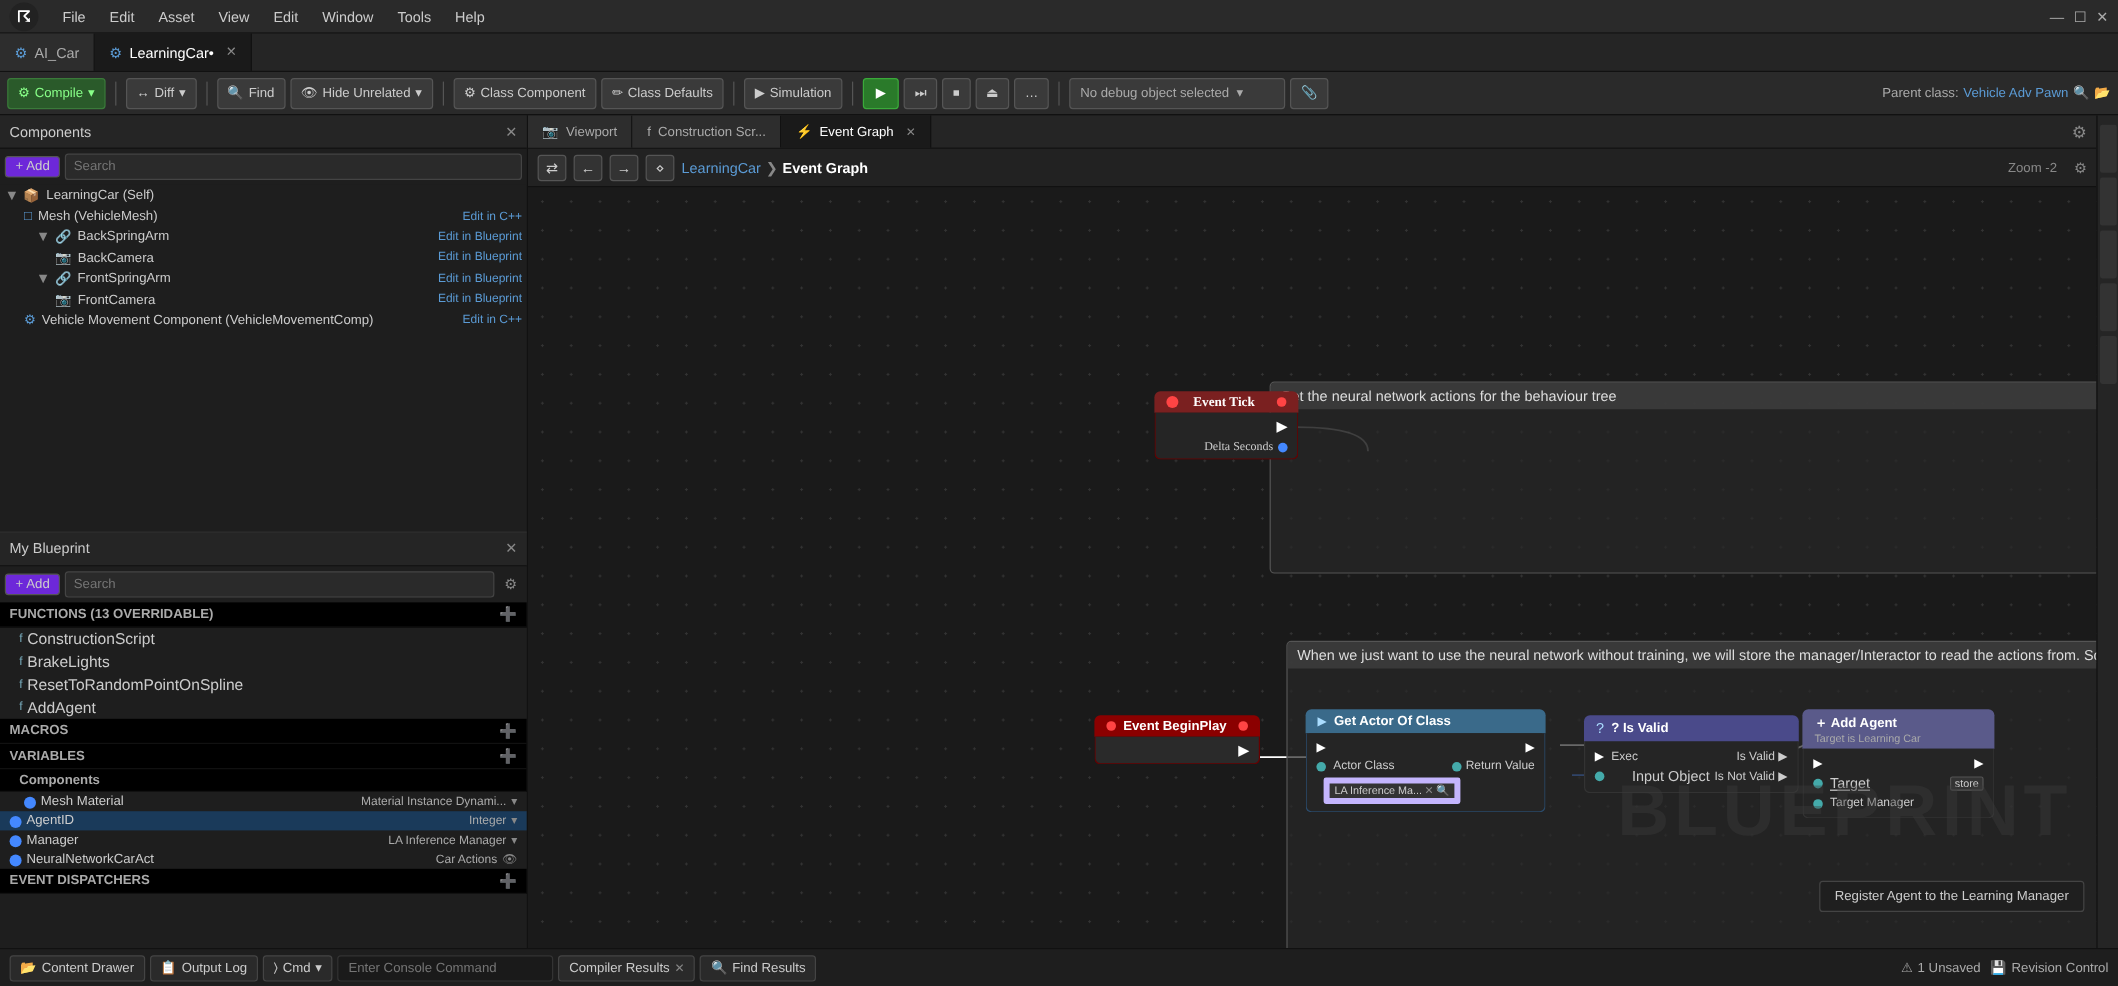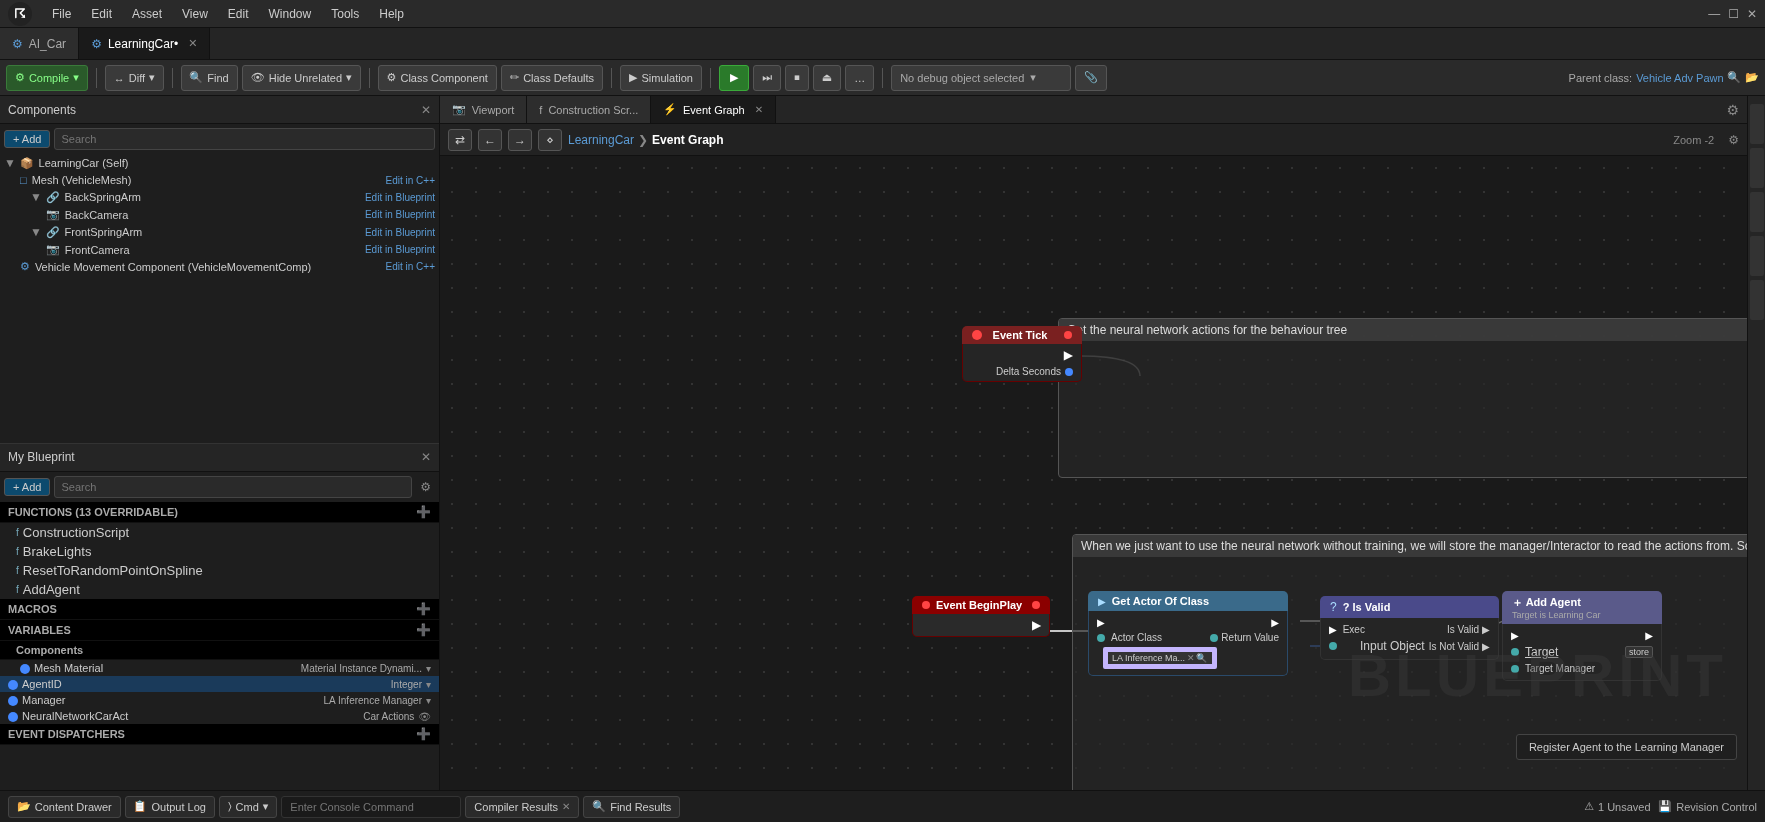--- a/index.html
+++ b/index.html
@@ -29,21 +29,21 @@
     .main-area { display: flex; flex: 1; overflow: hidden; }
 
     
     .left-panel { width: 440px; background: #1e1e1e; border-right: 1px solid #111; display: flex; flex-direction: column; flex-shrink: 0; }
     .panel-header { background: #252525; padding: 4px 8px; display: flex; align-items: center; justify-content: space-between; border-bottom: 1px solid #111; height: 28px; }
     .panel-close { color: #888; cursor: pointer; }
 
     
     .components-section { flex: 1; overflow-y: auto; border-bottom: 1px solid #333; max-height: 320px; }
     .components-toolbar { display: flex; align-items: center; padding: 4px; gap: 4px; background: #1e1e1e; }
-    .add-btn { background: #0c4a6e; border: 1px solid #555; border-radius: 3px; color: #ccc; padding: 2px 8px; cursor: pointer; font-size: 11px; display: flex; align-items: center; gap: 4px; }
+    .add-btn { background: #6d28d9; border: 1px solid #555; border-radius: 3px; color: #ccc; padding: 2px 8px; cursor: pointer; font-size: 11px; display: flex; align-items: center; gap: 4px; }
     .search-input { flex: 1; background: #2a2a2a; border: 1px solid #444; border-radius: 3px; color: #ccc; padding: 2px 6px; font-size: 11px; height: 22px; }
     .tree-item { display: flex; align-items: center; padding: 2px 4px; cursor: pointer; gap: 2px; }
     .tree-arrow { color: #888; margin-right: 2px; }
     .tree-icon { color: #5b9bd5; margin-right: 3px; font-size: 11px; }
     .tree-label { color: #ccc; font-size: 11px; }
     .tree-link { color: #5b9bd5; font-size: 10px; margin-left: auto; cursor: pointer; }
 
     
     .blueprint-section { flex: 1; overflow-y: auto; }
     .section-header { background: #000000; padding: 3px 8px; display: flex; align-items: center; justify-content: space-between; border-bottom: 1px solid #111; cursor: pointer; }
@@ -105,21 +105,21 @@
     .iv-body { background: #252525; border: 1px solid #333; border-top: none; border-radius: 0 0 5px 5px; padding: 4px 0; min-width: 160px; }
 
     .add-agent-node { position: absolute; }
     .aa-header { background: #5a5a8a; border-radius: 5px 5px 0 0; padding: 4px 10px; }
     .aa-body { background: #252525; border: 1px solid #333; border-top: none; border-radius: 0 0 5px 5px; padding: 4px 0; min-width: 160px; }
 
     .watermark { position: absolute; font-size: 60px; font-weight: 900; color: rgba(60,60,60,0.4); letter-spacing: 4px; right: 20px; bottom: 80px; pointer-events: none; }
     .register-label { position: absolute; background: rgba(30,30,30,0.85); border: 1px solid #444; border-radius: 3px; padding: 6px 12px; color: #ccc; font-size: 11px; }
 
     
-    .et-node { position: absolute; }
+    .et-node { position: absolute; font-family: Liberation Serif, serif; }
     .et-header { background: #7a2020; border-radius: 5px 5px 0 0; padding: 3px 10px; display: flex; align-items: center; justify-content: space-between; }
     .et-red-dot { width: 10px; height: 10px; background: #f44; border-radius: 50%; }
     .et-body { background: #252525; border: 1px solid #600; border-top: none; border-radius: 0 0 5px 5px; padding: 4px 8px; min-width: 120px; }
 
     
     .connections-svg { position: absolute; top: 0; left: 0; width: 100%; height: 100%; pointer-events: none; }
 
     
     ::-webkit-scrollbar { width: 6px; height: 6px; }
     ::-webkit-scrollbar-track { background: #1a1a1a; }

